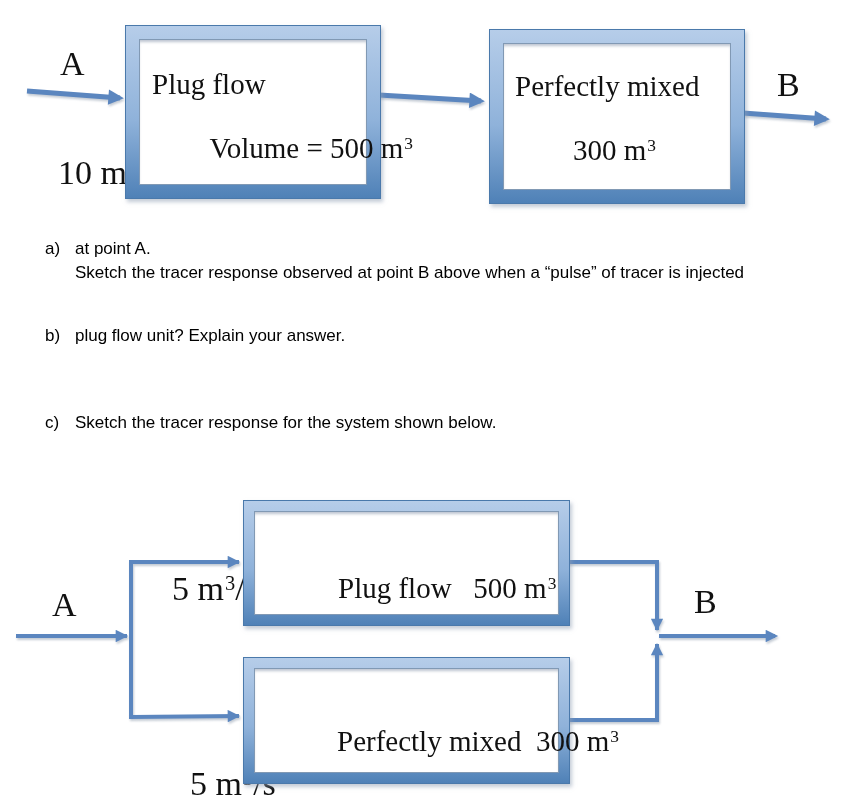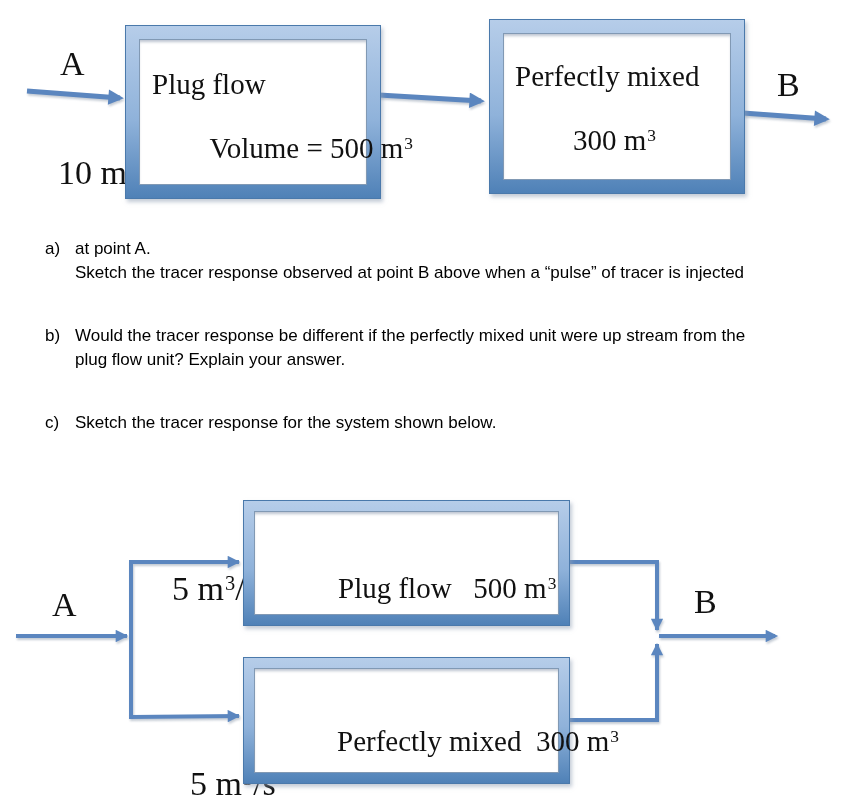--- a/index.html
+++ b/index.html
@@ -78,21 +78,21 @@
 
   <div class="unit" style="left:125px;top:25px;width:254px;height:172px">
     <div class="unit-inner" style="inset:13px;padding:28px 15px 0 12px">
       <div class="box-line">Plug flow</div>
       <div class="box-line">
         <span>Volume = 500 m</span><span class="sup">3</span>
       </div>
     </div>
   </div>
 
-  <div class="unit" style="left:489px;top:19px;width:254px;height:173px">
+  <div class="unit" style="left:489px;top:29px;width:254px;height:173px">
     <div class="unit-inner" style="inset:13px;padding:26px 0 0 11px">
       <div class="box-line">Perfectly mixed</div>
       <div class="box-line">
         <span>300 m</span><span class="sup">3</span>
       </div>
     </div>
   </div>
 
   <div class="label point" style="left:777px;top:68px">B</div>
 
@@ -100,21 +100,20 @@
     <div class="q-marker">a)</div>
     <div class="q-text">
       <div>at point A.</div>
       <div>Sketch the tracer response observed at point B above when a “pulse” of tracer is injected</div>
     </div>
   </div>
 
   <div class="question" style="top:324px">
     <div class="q-marker">b)</div>
     <div class="q-text">
-      <div>Would the tracer response be different if the perfectly mixed unit were up stream from the</div>
       <div>plug flow unit? Explain your answer.</div>
     </div>
   </div>
 
   <div class="question" style="top:411px">
     <div class="q-marker">c)</div>
     <div class="q-text">
       <div>Sketch the tracer response for the system shown below.</div>
     </div>
   </div>

